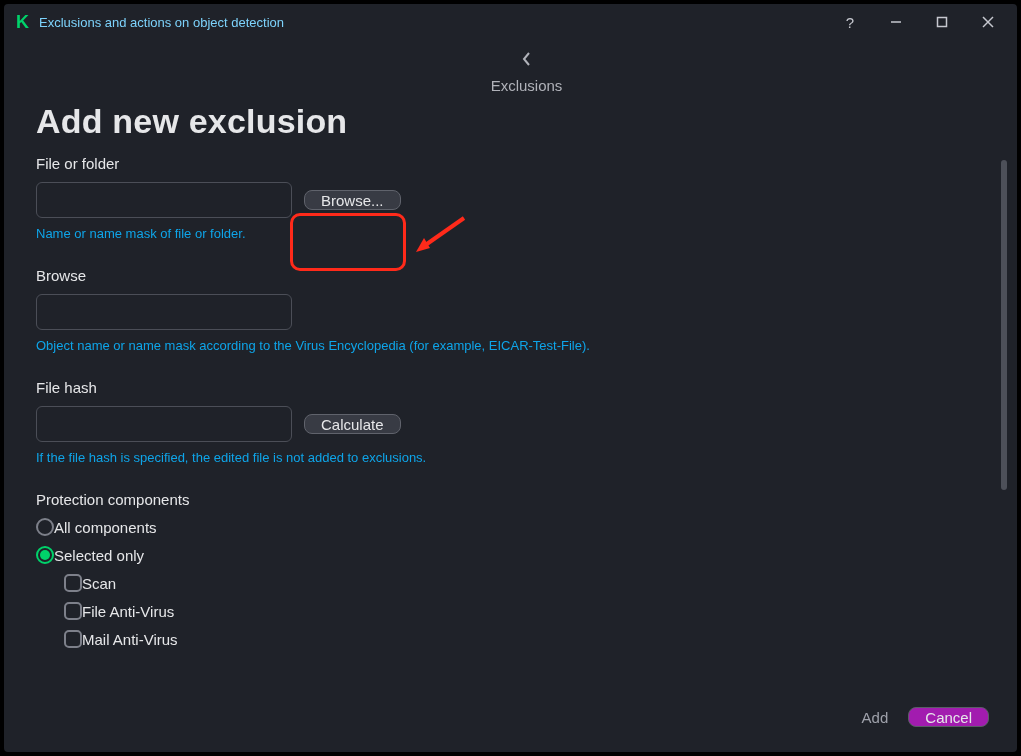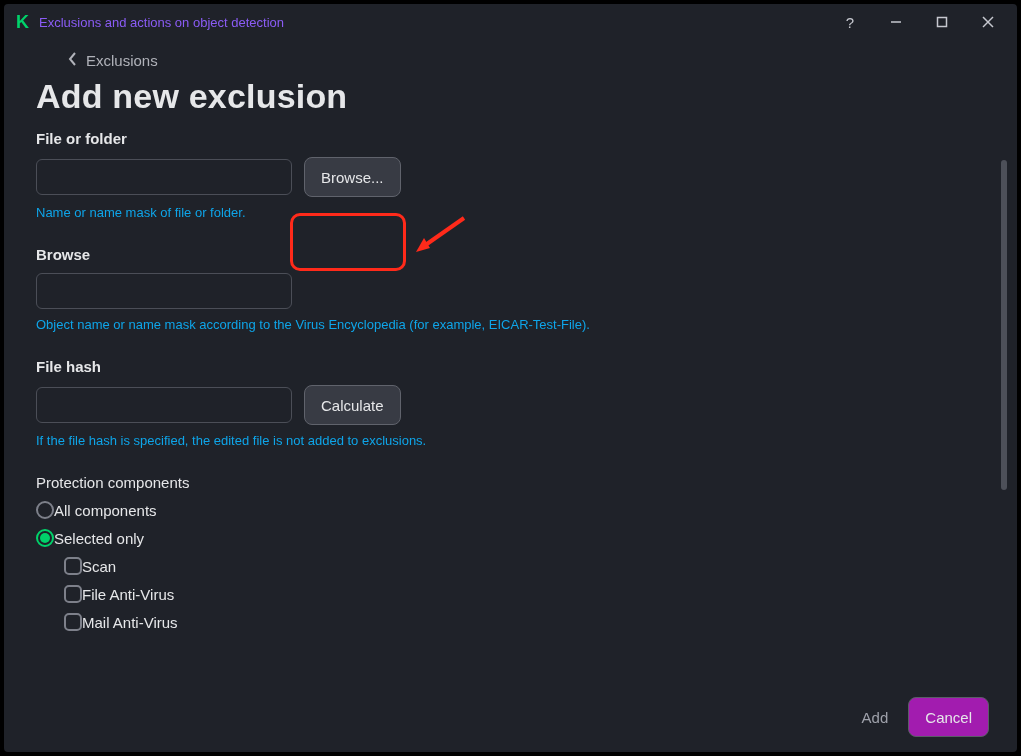--- a/index.html
+++ b/index.html
@@ -8,47 +8,47 @@
 
   .window {
     position: absolute; left: 4px; top: 4px; width: 1013px; height: 748px;
     background: #1f2229; border-radius: 4px; overflow: hidden;
   }
 
   
   .titlebar { display: flex; align-items: center; height: 36px; padding: 0 6px; }
   .tb-left { display: flex; align-items: center; gap: 10px; padding-left: 6px; }
   .k-logo { color: #00d26a; font-weight: 700; font-size: 18px; line-height: 1; }
-  .tb-title { color: #8b5cf6; font-size: 13px; }
+  .tb-title { color: #7dd3fc; font-size: 13px; }
   .tb-right { margin-left: auto; display: flex; align-items:center; }
   .tb-btn { width: 46px; height: 32px; display: flex; align-items:center; justify-content:center; color:#c6c8cf; cursor:pointer; }
   .tb-btn svg { width: 12px; height: 12px; stroke:#c6c8cf; stroke-width:1.5; fill:none; }
   .help-q { font-size: 15px; color:#c6c8cf; }
 
   
-  .breadcrumb { display:flex; align-items:center; gap:8px; padding: 12px 0 6px 32px; color:#b0b2b9; font-size:15px; }
+  .breadcrumb { display:flex; align-items:center; gap:8px; padding: 12px 0 6px 32px; color:#b0b2b9; font-size:15px;flex-direction:column; }
   .bc-chevron svg { width:10px; height:14px; stroke:#b0b2b9; stroke-width:2; fill:none; }
 
   
   .content { position: relative; padding: 0 32px 0 32px; height: calc(100% - 36px - 70px); overflow: hidden; }
   h1 { font-size: 34px; font-weight: 700; color:#e6e7e9; margin: 2px 0 14px 0; letter-spacing: .2px; }
   .intro { font-size: 15px; color:#d0d2d8; margin-bottom: 34px; }
 
-  .section-label { font-size: 15px; color:#e6e7e9; margin-bottom: 10px; font-weight:700; }
+  .section-label { font-size: 15px; color:#e6e7e9; margin-bottom: 10px; font-weight:400; }
   .row { display:flex; align-items:center; gap:12px; }
   .text-input {
     width: 256px; height: 36px; background: transparent; border:1px solid #4b4e57;
     border-radius: 6px; color:#e6e7e9; padding: 0 10px; font-size:14px; outline:none;
   }
   .hint { font-size: 13px; color:#0ea5e9; margin-top: 8px; }
 
   .group { margin-bottom: 26px; }
 
   .btn {
-    height: 40px; padding: 0 16px; border-radius: 8px; border:1px solid #60636c;
+    height: 20px; padding: 0 16px; border-radius: 8px; border:1px solid #60636c;
     background: #383b44; color:#e6e7e9; font-size:15px; cursor:pointer;
     display:inline-flex; align-items:center; justify-content:center;
   }
 
   .callout {
     position:absolute; border:3px solid #ff2a1a; border-radius:10px;
     left: 286px; top: 173px; width: 116px; height: 58px;
     pointer-events: none;
   }
   .arrow {

